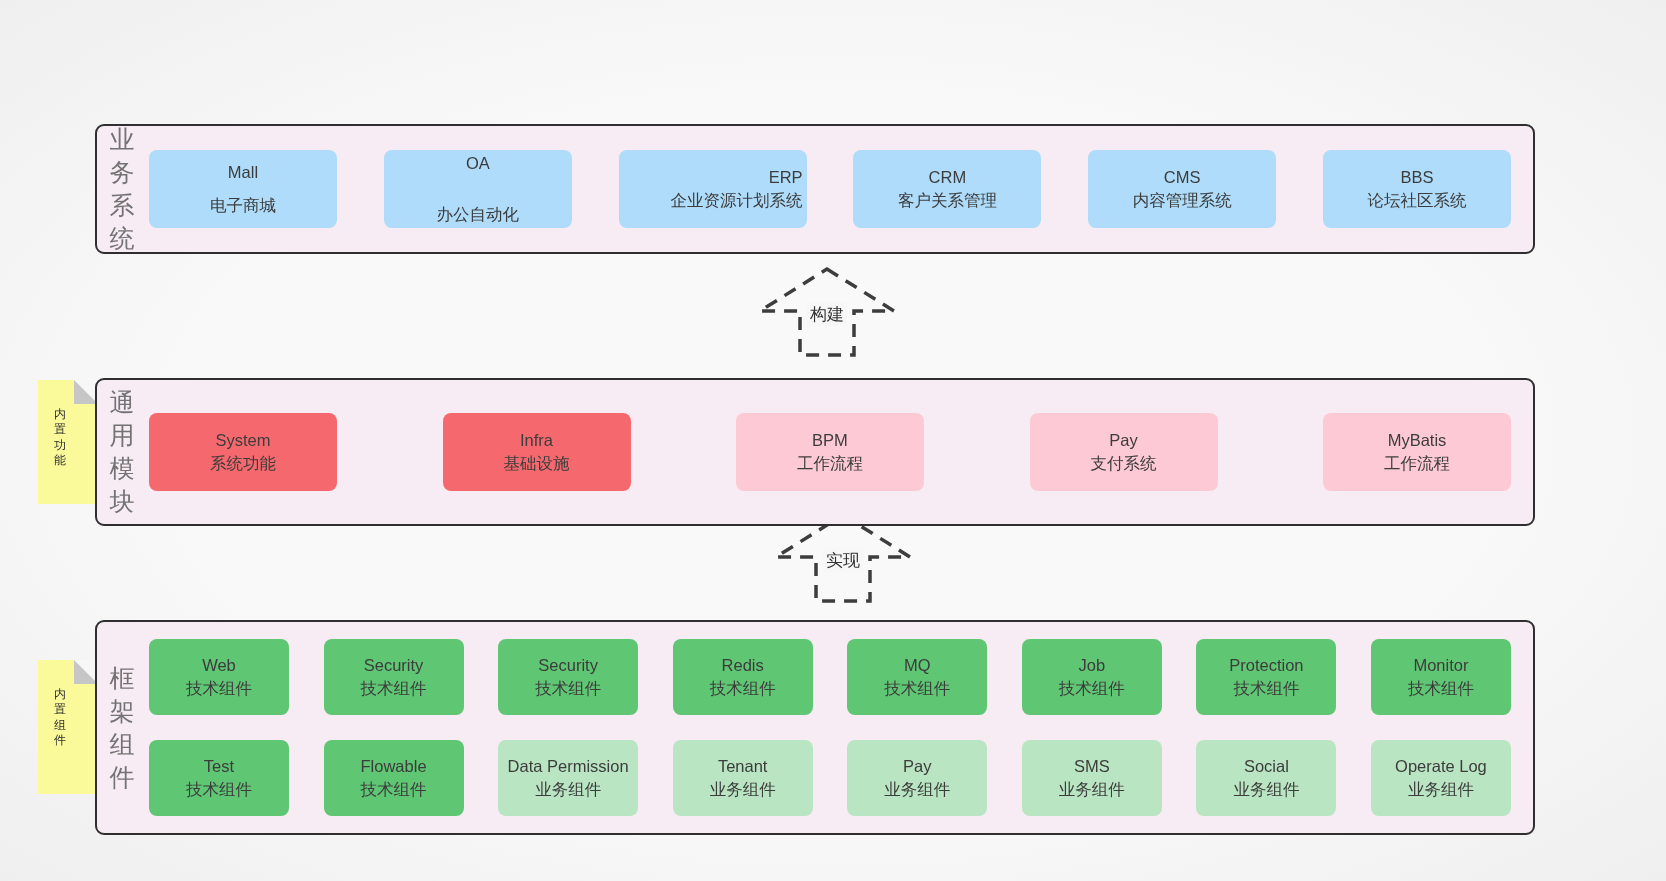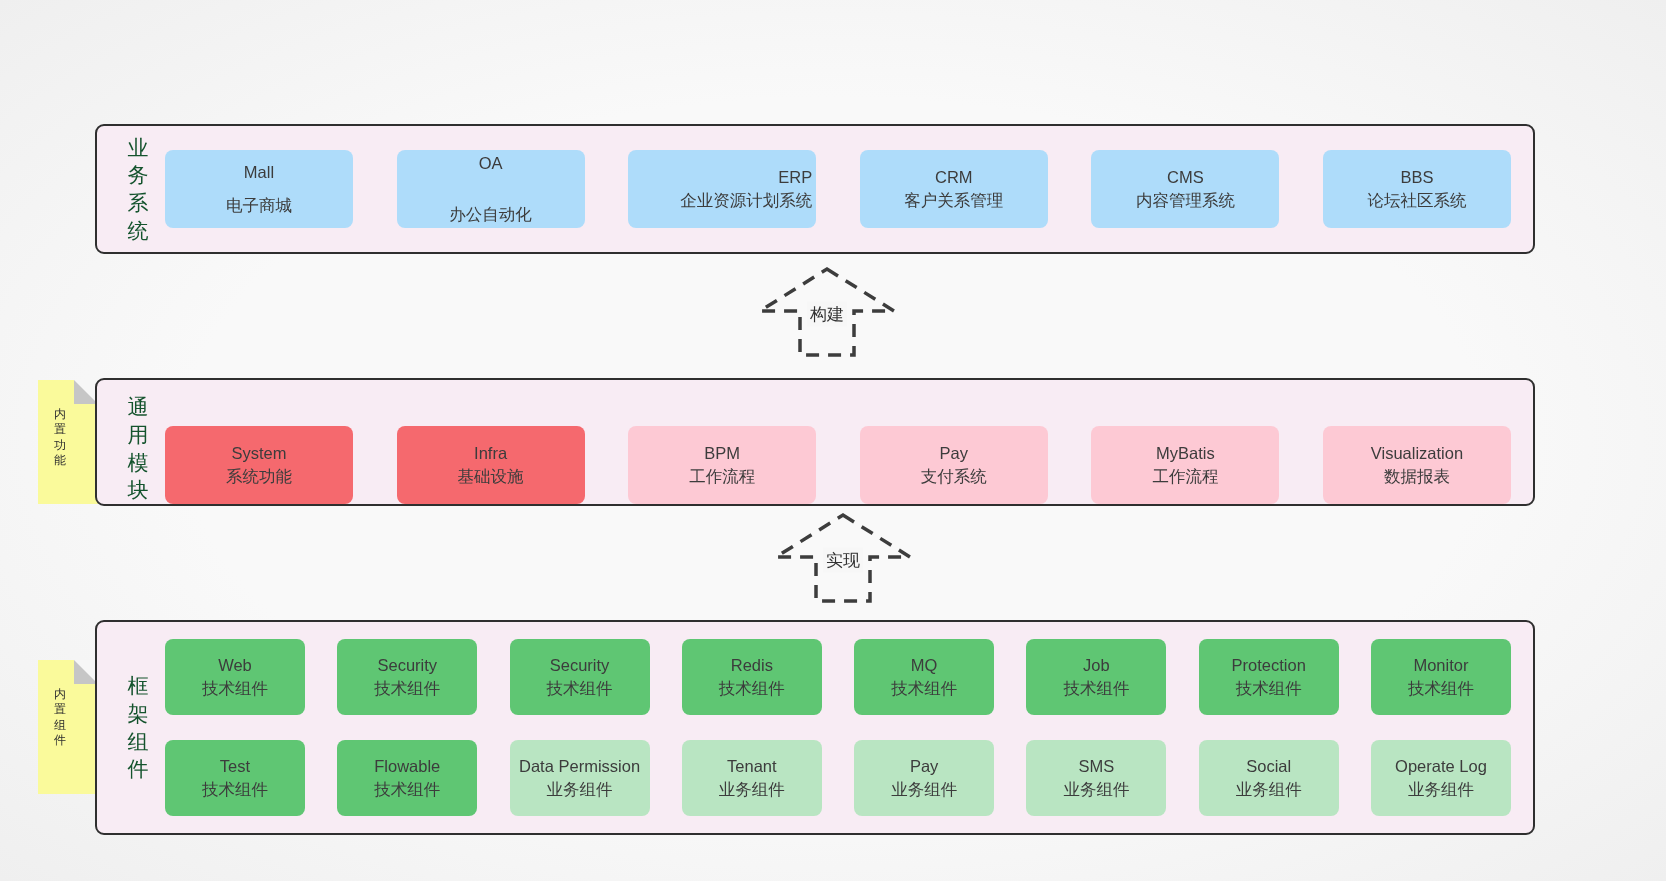--- a/index.html
+++ b/index.html
@@ -13,25 +13,25 @@
   .stage{position:relative;width:1666px;height:881px;}
 
   
   .panel{
     position:absolute;left:95px;width:1440px;
     background:#f8ecf4;border:2px solid #2f2f2f;border-radius:9px;
     box-sizing:border-box;display:flex;align-items:center;
     padding:0 22px 0 10px;z-index:2;
   }
   .panel-top{top:124px;height:130px;}
-  .panel-mid{top:378px;height:128px;align-items:flex-end;}
+  .panel-mid{top:378px;height:148px;}
   .panel-bottom{top:620px;height:215px;}
   .panel-label{
-    width:26px;min-width:26px;font-size:21px;line-height:1.32;
-    text-align:center;word-break:break-all;color:#14532d;margin-left:18px;
+    width:26px;min-width:26px;font-size:25px;line-height:1.32;
+    text-align:center;word-break:break-all;color:#737373;margin-left:2px;
   }
   .boxes{flex:1;display:flex;justify-content:space-between;align-items:center;margin-left:14px;}
   .rows{flex:1;display:flex;flex-direction:column;gap:25px;margin-left:14px;}
   .rows .boxes{margin-left:0;}
 
   
   .box{
     width:188px;height:78px;border-radius:8px;
     display:flex;flex-direction:column;justify-content:center;align-items:center;
     text-align:center;font-size:16.5px;line-height:1.42;color:#3c3c3c;
@@ -132,24 +132,20 @@
           <div>工作流程</div>
         </div>
         <div class="box" style="background: rgb(253, 201, 212);">
           <div>Pay</div>
           <div>支付系统</div>
         </div>
         <div class="box" style="background: rgb(253, 201, 212);">
           <div>MyBatis</div>
           <div>工作流程</div>
         </div>
-        <div class="box" style="background: rgb(253, 201, 212);">
-          <div>Visualization</div>
-          <div>数据报表</div>
-        </div>
       </div>
   </section>
 
   <div class="arrow arrow-impl">
     <svg width="180" height="92" viewBox="0 0 180 92">
       <polygon points="90,3 157,45 117,45 117,89 63,89 63,45 23,45" fill="none" stroke="#3d3d3d" stroke-width="3.5" stroke-dasharray="13 9"></polygon>
     </svg>
     <span class="arrow-label">实现</span>
   </div>
 

